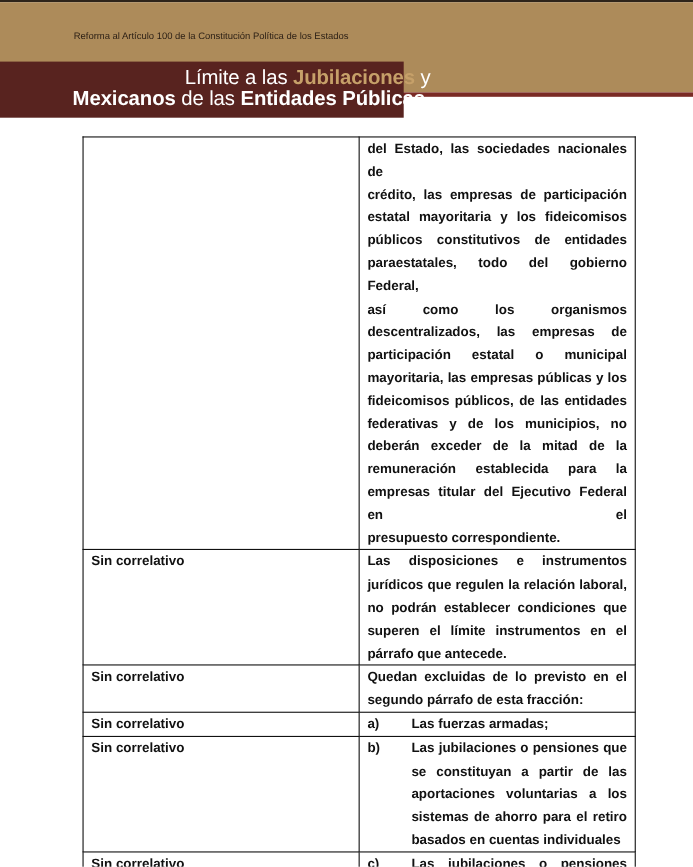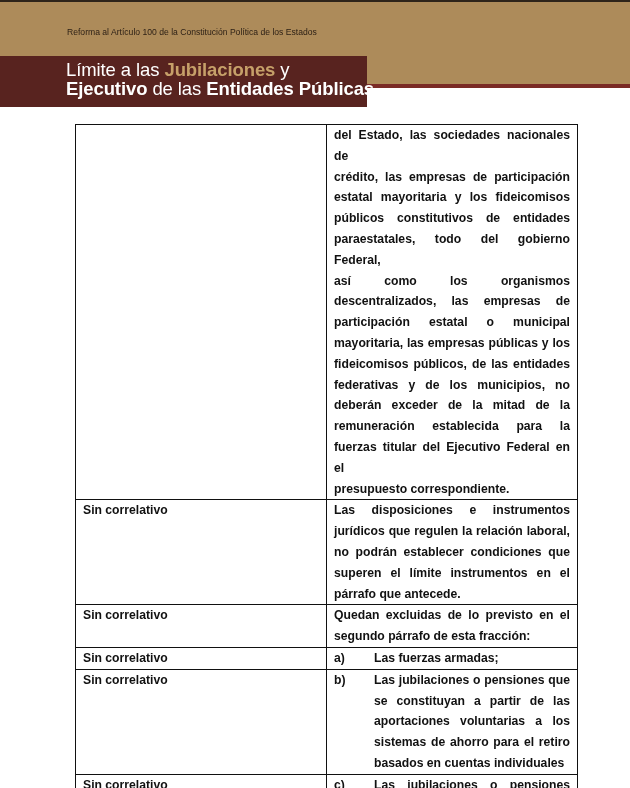--- a/index.html
+++ b/index.html
@@ -12,21 +12,21 @@
     .hdr-red-line { position: absolute; left: 0; top: 84px; width: 630px; height: 4px; background: #7a2a25; }
     .hdr-subtitle {
       position: absolute; left: 67px; top: 27px; width: 290px;
       font-size: 8.6px; line-height: 11px; color: #2a1e14; font-weight: 400;
     }
     .hdr-block {
       position: absolute; left: 0; top: 56px; width: 367px; height: 51px; background: #58231f;
     }
     .hdr-title {
       position: absolute; left: 66px; top: 60px; color: #ffffff;
-      font-size: 18.5px; line-height: 19px; letter-spacing: -0.1px;
+      font-size: 18.5px; line-height: 19px; letter-spacing: -0.1px; text-align: right;
     }
     .hdr-title .accent { color: #c6a069; font-weight: 700; }
     .hdr-title .bold { font-weight: 700; }
     .hdr-title .light { font-weight: 400; }
 
     table.cmp {
       position: absolute; left: 75px; top: 124px; width: 496px;
       border-collapse: collapse; table-layout: fixed;
     }
     table.cmp td {
@@ -49,21 +49,21 @@
 <div class="hdr-red-line"></div>
 <div class="hdr-subtitle">
   <div>Reforma al Artículo 100 de la Constitución Política de los Estados</div>
 </div>
 <div class="hdr-block"></div>
 <div class="hdr-title">
   <div>
     <span class="light">Límite a las </span><span class="accent">Jubilaciones</span><span class="light"> y</span>
   </div>
   <div>
-    <span class="bold">Ejecutivo</span><span class="light"> de las </span><span class="bold">Entidades Públicas.</span>
+    <span class="bold">Mexicanos</span><span class="light"> de las </span><span class="bold">Entidades Públicas.</span>
   </div>
 </div>
 
 <table class="cmp">
   <tbody id="tbody">
       <tr>
         <td class="left"><span></span></td>
         <td class="right">
           <span class="line">del Estado, las sociedades nacionales de</span>
           <span class="line">crédito, las empresas de participación</span>
@@ -71,21 +71,21 @@
           <span class="line">públicos constitutivos de entidades</span>
           <span class="line">paraestatales, todo del gobierno Federal,</span>
           <span class="line">así como los organismos</span>
           <span class="line">descentralizados, las empresas de</span>
           <span class="line">participación estatal o municipal</span>
           <span class="line">mayoritaria, las empresas públicas y los</span>
           <span class="line">fideicomisos públicos, de las entidades</span>
           <span class="line">federativas y de los municipios, no</span>
           <span class="line">deberán exceder de la mitad de la</span>
           <span class="line">remuneración establecida para la</span>
-          <span class="line">fuerzas titular del Ejecutivo Federal en el</span>
+          <span class="line">empresas titular del Ejecutivo Federal en el</span>
           <span class="line last">presupuesto correspondiente.</span>
         </td>
       </tr>
       <tr>
         <td class="left"><span>Sin correlativo</span></td>
         <td class="right">
           <span class="line">Las disposiciones e instrumentos</span>
           <span class="line">jurídicos que regulen la relación laboral,</span>
           <span class="line">no podrán establecer condiciones que</span>
           <span class="line">superen el límite instrumentos en el</span>

